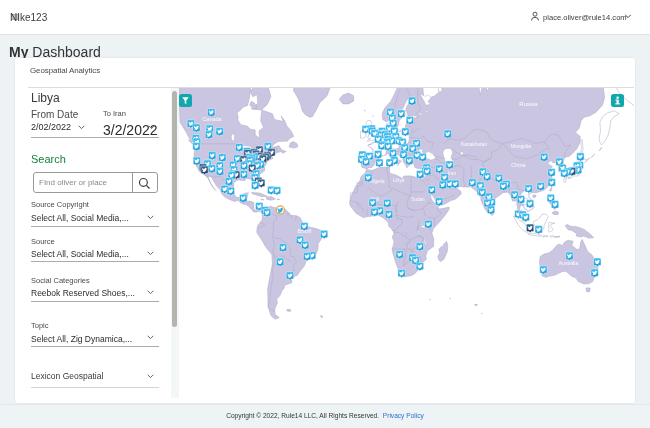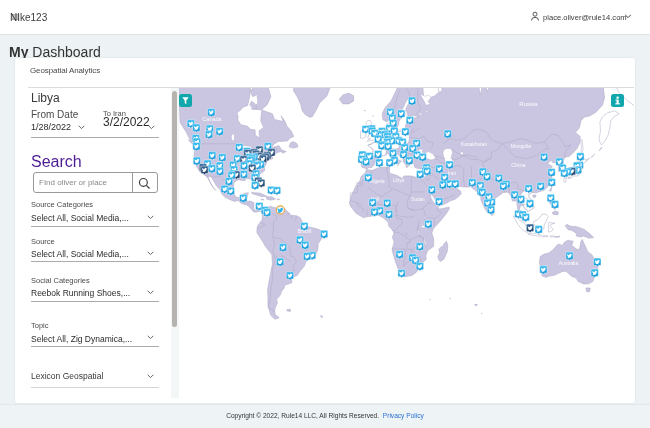--- a/index.html
+++ b/index.html
@@ -19,52 +19,52 @@
   </svg>
 
 <div class="abs" style="left:9px;top:43.5px;font-size:14px;color:#333"><b>My</b> Dashboard</div>
 
 <div class="abs" style="left:15px;top:58px;width:620px;height:345px;background:#fff;border-radius:3px;box-shadow:0 0 3px rgba(0,0,0,0.08)"></div>
 <div class="abs" style="left:30px;top:66px;font-size:8px;font-weight:normal;letter-spacing:-0.1px;color:#4a4a4a">Geospatial Analytics</div>
 <div class="abs" style="left:28px;top:87px;width:606px;height:1px;background:#dcdcdc"></div>
 
 <div class="abs" style="left:31px;top:91px;font-size:12px;color:#3a3a3a">Libya</div>
 <div class="abs" style="left:31px;top:109px;font-size:10px;color:#4a4a4a">From Date</div>
-<div class="abs" style="left:31px;top:121.5px;font-size:9px;color:#2b2b2b">1/28/2022</div>
+<div class="abs" style="left:31px;top:121.5px;font-size:9px;color:#2b2b2b">2/02/2022</div>
 <svg style="position:absolute;left:78px;top:125px" width="7" height="5" viewBox="0 0 7 5">
     <path d="M0.7 0.8 L3.5 3.6 L6.3 0.8" fill="none" stroke="#666" stroke-width="1"></path>
   </svg>
 <div class="abs" style="left:103px;top:109px;font-size:7.5px;color:#4a4a4a">To Iran</div>
-<div class="abs" style="left:103px;top:115px;font-size:12px;color:#2b2b2b">3/2/2022</div>
+<div class="abs" style="left:103px;top:122px;font-size:14px;color:#2b2b2b">3/2/2022</div>
 <svg style="position:absolute;left:148px;top:125px" width="7" height="5" viewBox="0 0 7 5">
     <path d="M0.7 0.8 L3.5 3.6 L6.3 0.8" fill="none" stroke="#666" stroke-width="1"></path>
   </svg>
 <div class="abs" style="left:31px;top:136.5px;width:128px;height:1px;background:#ababab"></div>
-<div class="abs" style="left:31px;top:152.5px;font-size:16px;color:#4c1d95">Search</div>
+<div class="abs" style="left:31px;top:152.5px;font-size:11px;color:#15803d">Search</div>
 <div class="abs" style="left:32.5px;top:172px;width:125px;height:20.5px;border:1px solid #999;border-radius:3px;background:#fff"></div>
 <div class="abs" style="left:132px;top:173px;width:1px;height:18.5px;background:#999"></div>
 <div class="abs" style="left:39px;top:178px;font-size:8px;color:#8a8a8a">FInd oliver or place</div>
 <svg class="abs" style="left:138px;top:177px" width="13" height="13" viewBox="0 0 13 13">
     <circle cx="5.4" cy="5.4" r="3.9" fill="none" stroke="#3d3d3d" stroke-width="1.2"></circle>
     <path d="M8.3 8.3 L11.5 11.5" stroke="#3d3d3d" stroke-width="1.2"></path>
   </svg>
-<div class="abs" style="left:31px;top:200px;font-size:7.5px;color:#4a4a4a">Source Categories</div>
+<div class="abs" style="left:31px;top:200px;font-size:7.5px;color:#4a4a4a">Source Copyright</div>
 <div class="abs" style="left:31px;top:212.5px;font-size:8.5px;color:#2b2b2b">Select All, Social Media,...</div>
 <svg style="position:absolute;left:147px;top:215px" width="7" height="5" viewBox="0 0 7 5">
     <path d="M0.7 0.8 L3.5 3.6 L6.3 0.8" fill="none" stroke="#666" stroke-width="1"></path>
   </svg>
 <div class="abs" style="left:31px;top:225.5px;width:128px;height:1px;background:#ababab"></div>
 <div class="abs" style="left:31px;top:236.5px;font-size:7.5px;color:#4a4a4a">Source</div>
 <div class="abs" style="left:31px;top:248.5px;font-size:8.5px;color:#2b2b2b">Select All, Social Media,...</div>
 <svg style="position:absolute;left:147px;top:251px" width="7" height="5" viewBox="0 0 7 5">
     <path d="M0.7 0.8 L3.5 3.6 L6.3 0.8" fill="none" stroke="#666" stroke-width="1"></path>
   </svg>
 <div class="abs" style="left:31px;top:261px;width:128px;height:1px;background:#ababab"></div>
 <div class="abs" style="left:31px;top:276px;font-size:7.5px;color:#4a4a4a">Social Categories</div>
-<div class="abs" style="left:31px;top:288px;font-size:8.5px;color:#2b2b2b">Reebok Running Shoes,...</div>
+<div class="abs" style="left:31px;top:288px;font-size:8.5px;color:#2b2b2b">Reebok Reserved Shoes,...</div>
 <svg style="position:absolute;left:147px;top:290px" width="7" height="5" viewBox="0 0 7 5">
     <path d="M0.7 0.8 L3.5 3.6 L6.3 0.8" fill="none" stroke="#666" stroke-width="1"></path>
   </svg>
 <div class="abs" style="left:31px;top:300.5px;width:128px;height:1px;background:#ababab"></div>
 <div class="abs" style="left:31px;top:321px;font-size:7.5px;color:#4a4a4a">Topic</div>
 <div class="abs" style="left:31px;top:334px;font-size:8.5px;color:#2b2b2b">Select All, Zig Dynamica,...</div>
 <svg style="position:absolute;left:147px;top:335px" width="7" height="5" viewBox="0 0 7 5">
     <path d="M0.7 0.8 L3.5 3.6 L6.3 0.8" fill="none" stroke="#666" stroke-width="1"></path>
   </svg>
 <div class="abs" style="left:31px;top:346px;width:128px;height:1px;background:#ababab"></div>

